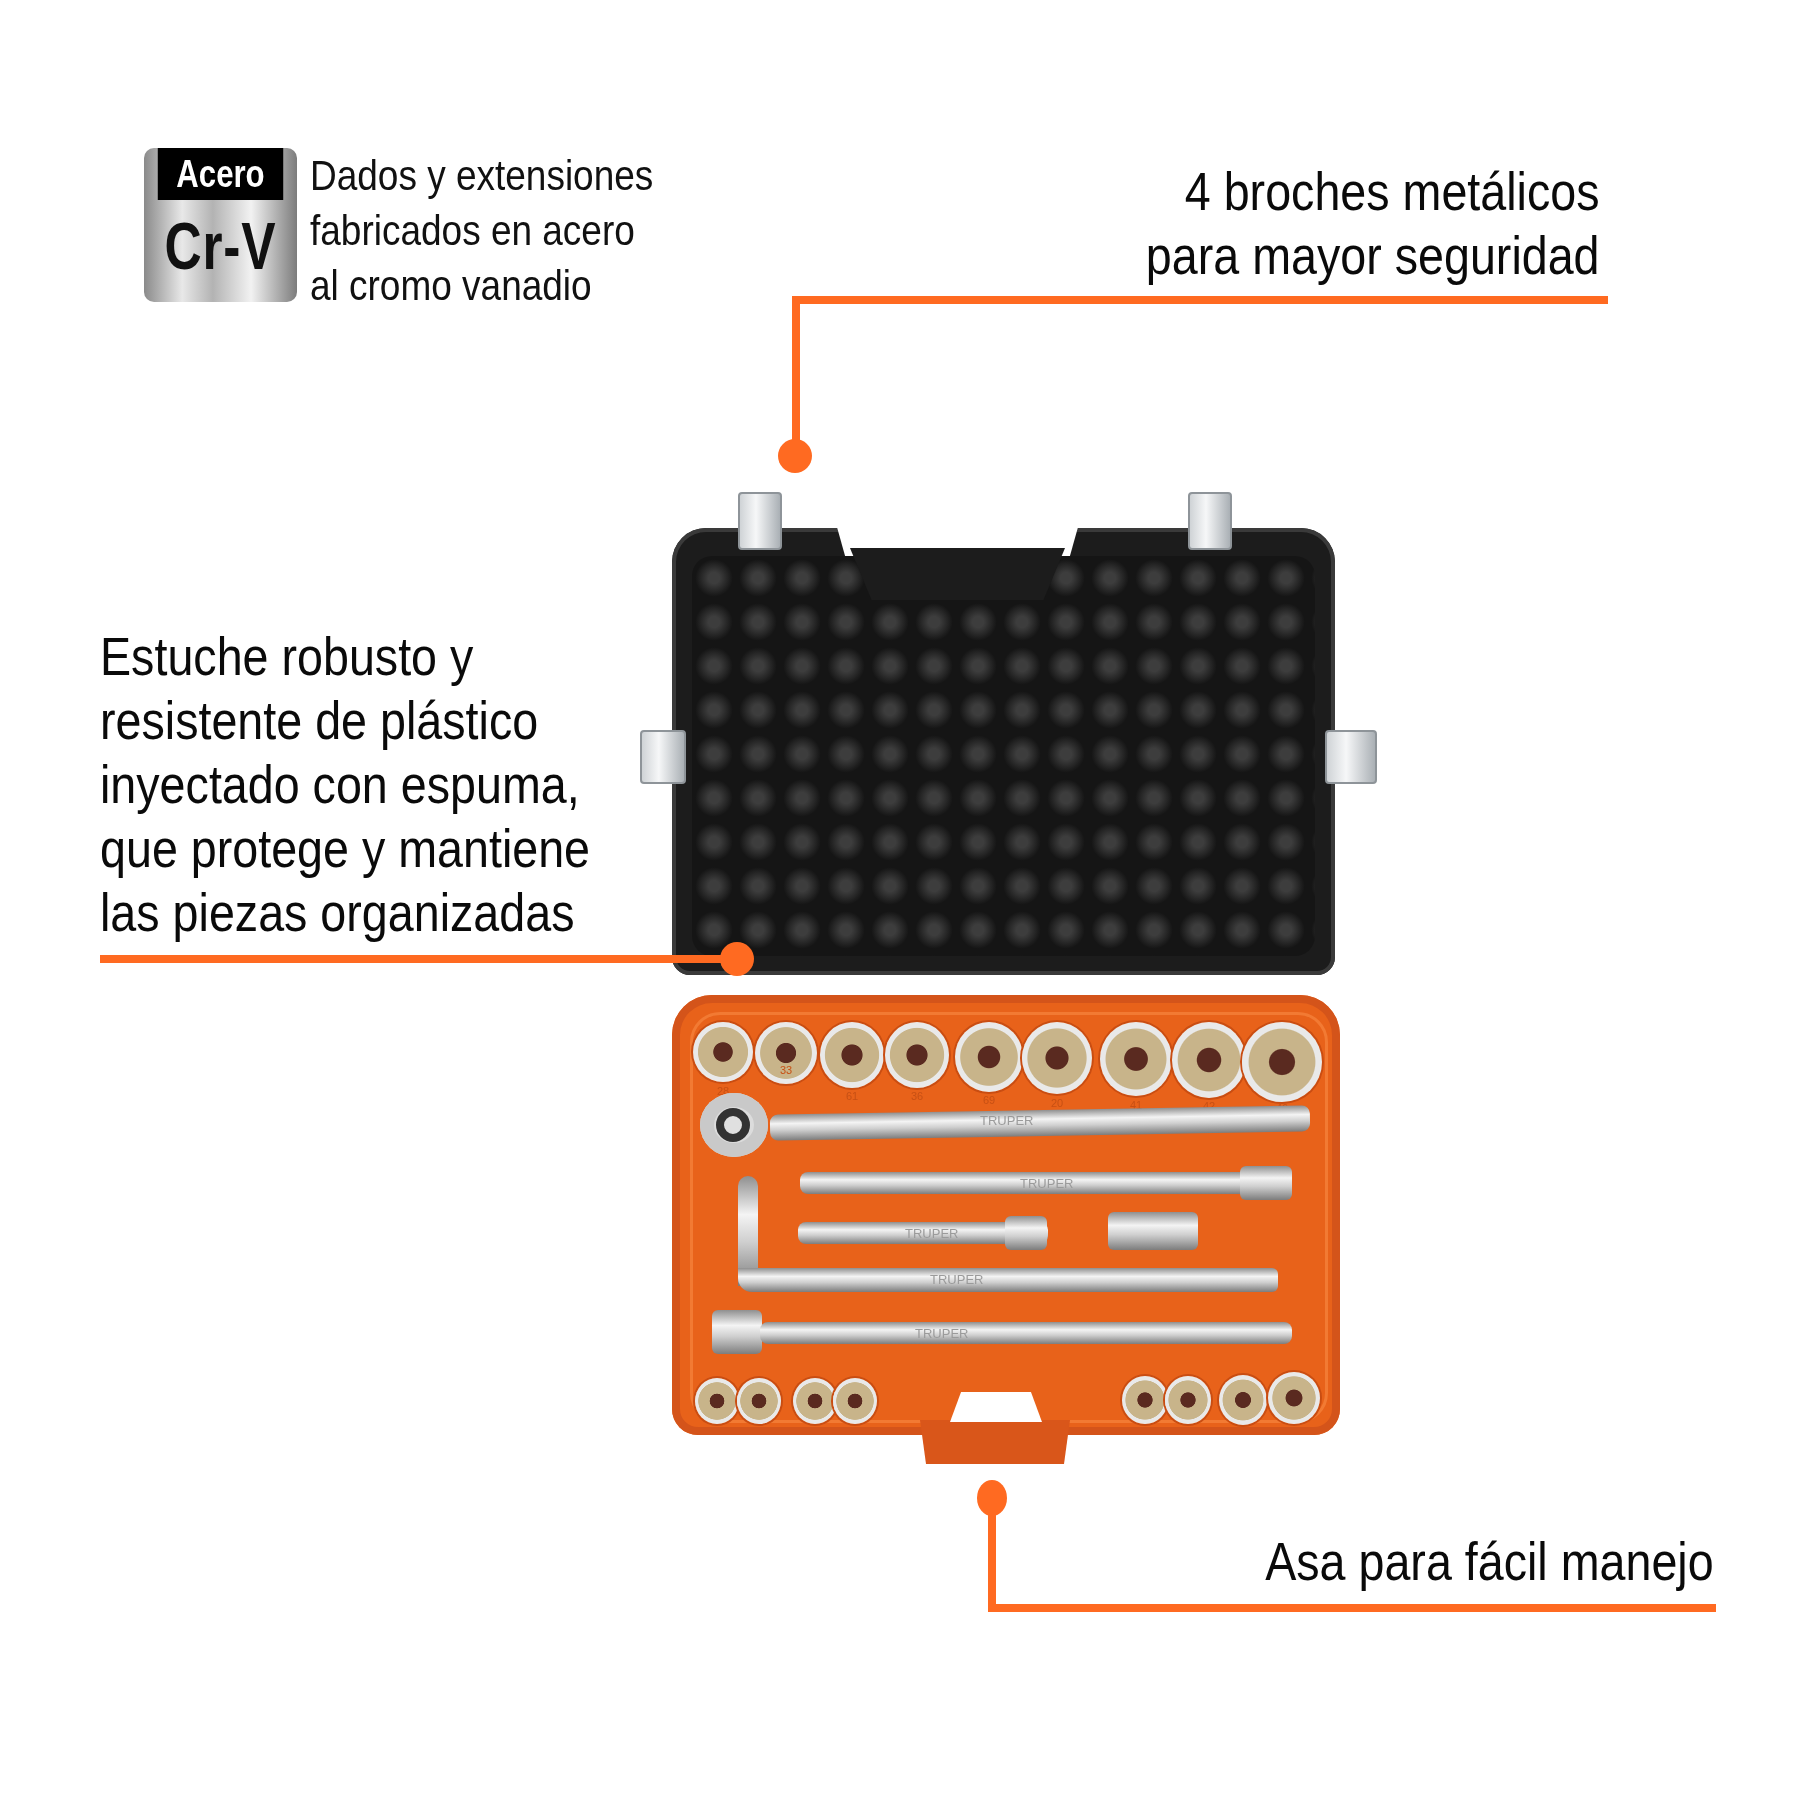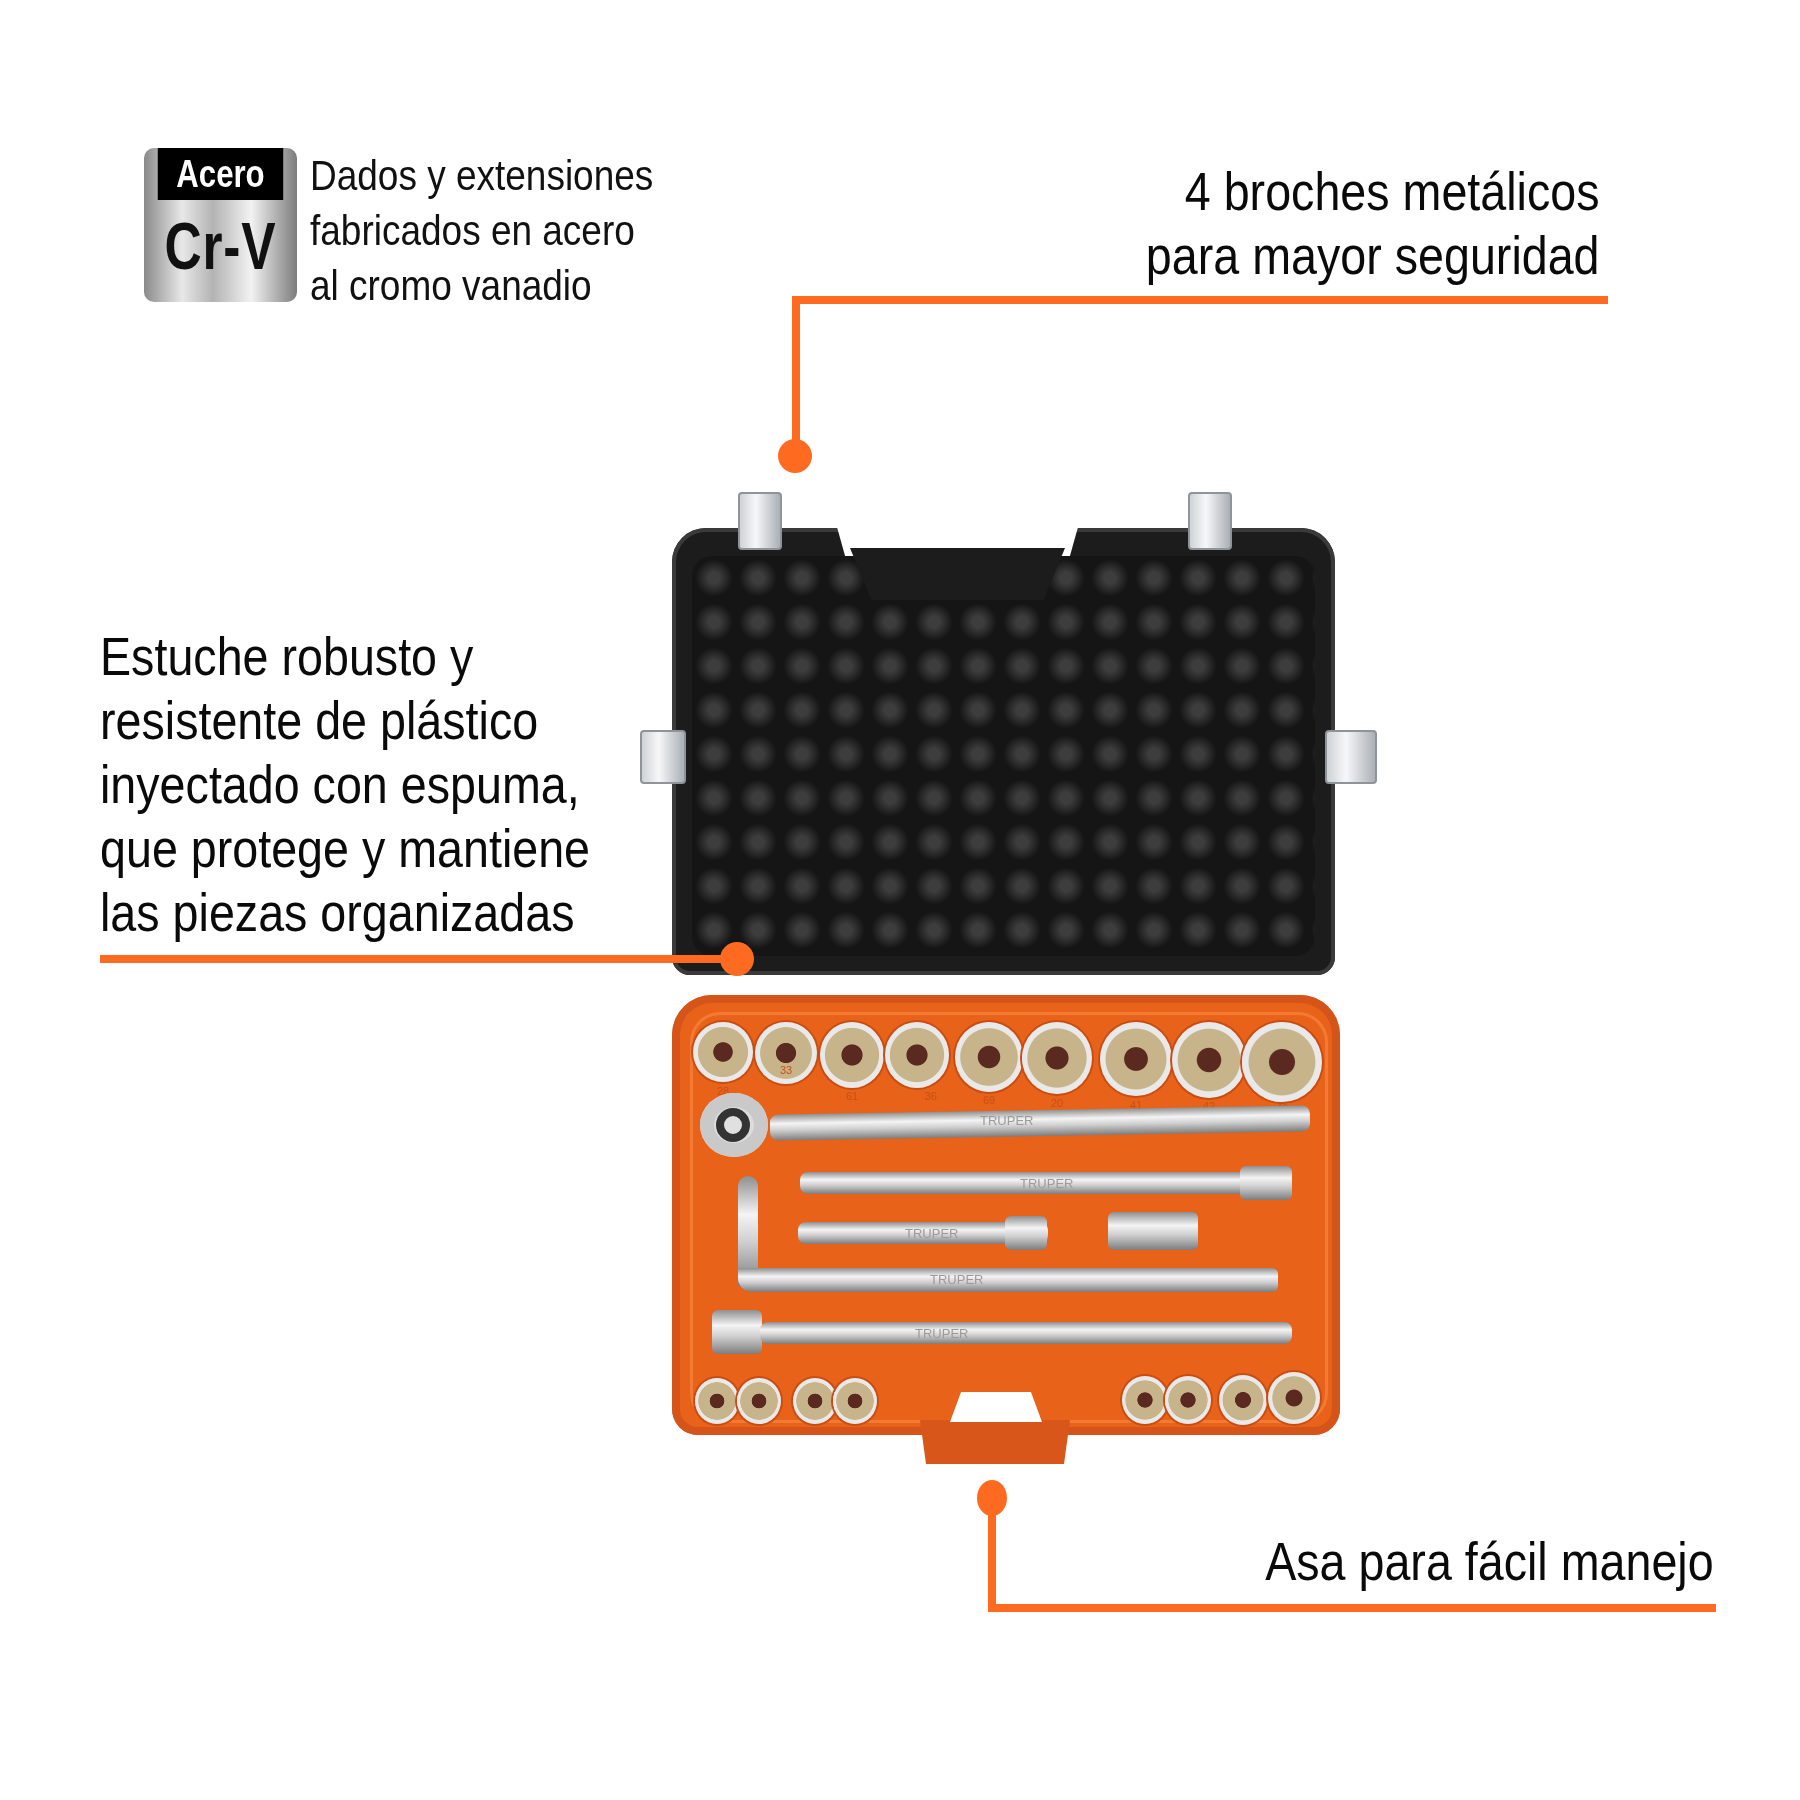--- a/index.html
+++ b/index.html
@@ -83,21 +83,21 @@
 <div class="socket" style="left:885px;top:1022px;width:64px;height:66px;"></div>
 <div class="socket" style="left:955px;top:1022px;width:68px;height:70px;"></div>
 <div class="socket" style="left:1022px;top:1022px;width:70px;height:72px;"></div>
 <div class="socket" style="left:1100px;top:1022px;width:72px;height:74px;"></div>
 <div class="socket" style="left:1172px;top:1022px;width:74px;height:76px;"></div>
 <div class="socket" style="left:1242px;top:1022px;width:80px;height:80px;"></div>
 
 <div class="sock-label" style="left:703px;top:1085px;">28</div>
 <div class="sock-label" style="left:766px;top:1064px;">33</div>
 <div class="sock-label" style="left:832px;top:1090px;">61</div>
-<div class="sock-label" style="left:897px;top:1090px;text-align:right;">36</div>
+<div class="sock-label" style="left:897px;top:1090px;">36</div>
 <div class="sock-label" style="left:969px;top:1094px;">69</div>
 <div class="sock-label" style="left:1037px;top:1097px;">20</div>
 <div class="sock-label" style="left:1116px;top:1099px;text-decoration:underline;">41</div>
 <div class="sock-label" style="left:1189px;top:1100px;">42</div>
 <div class="sock-label" style="left:1262px;top:1102px;">46</div>
 
 <div class="abs" style="left:700px;top:1093px;width:68px;height:64px;border-radius:50%;background:#dcdcdc;box-shadow:inset 0 0 0 14px #c9c9c9;"></div>
 <div class="abs" style="left:716px;top:1108px;width:34px;height:34px;border-radius:50%;background:#e0e0e0;border:8px solid #333;box-sizing:border-box;"></div>
 <div class="bar" style="left:770px;top:1110px;width:540px;height:26px;transform:rotate(-1deg);"></div>
 <div class="brand" style="left:980px;top:1113px;">TRUPER</div>

